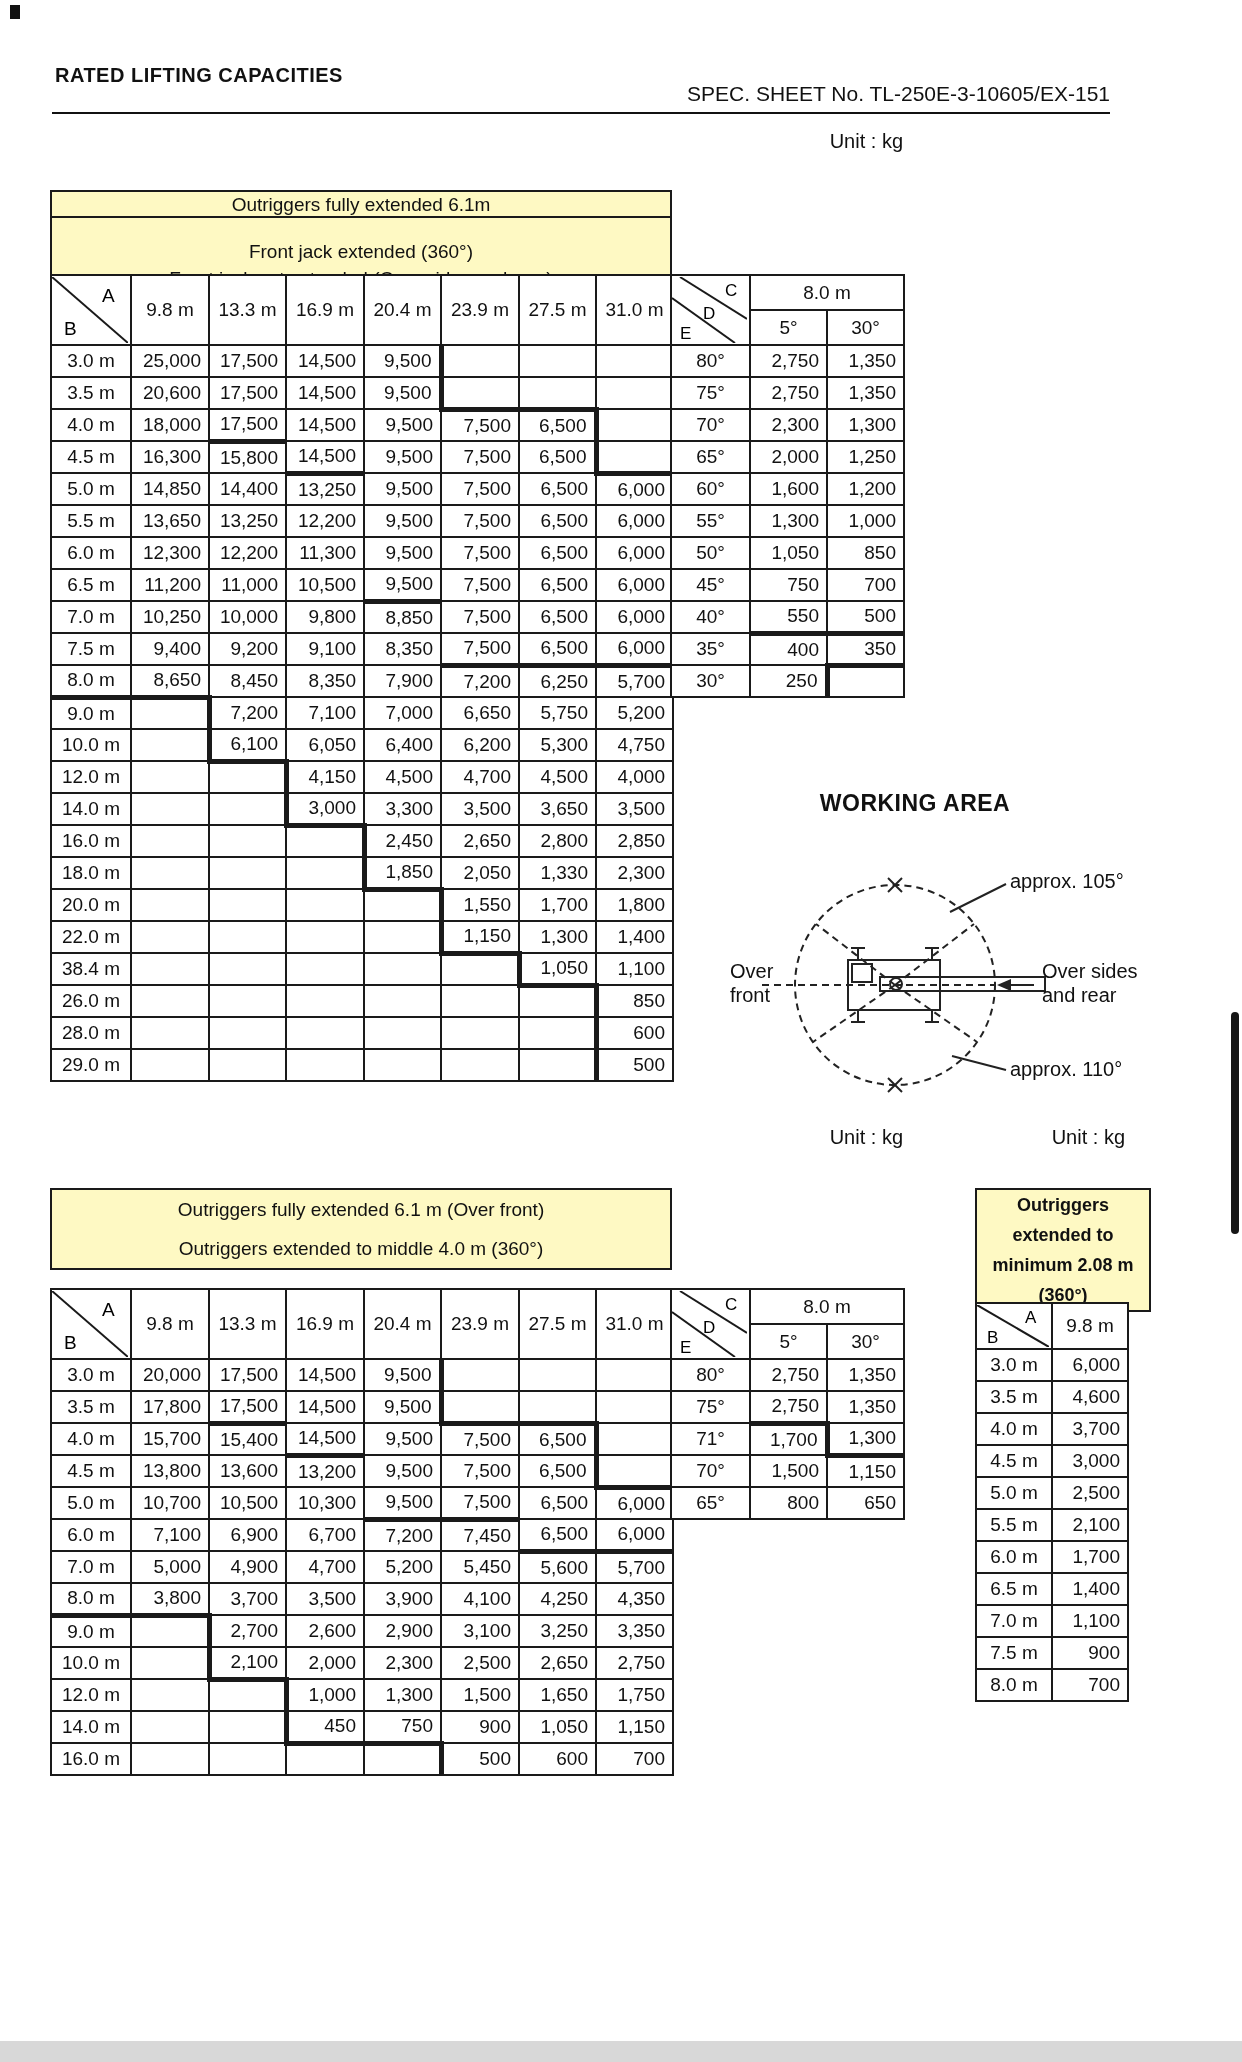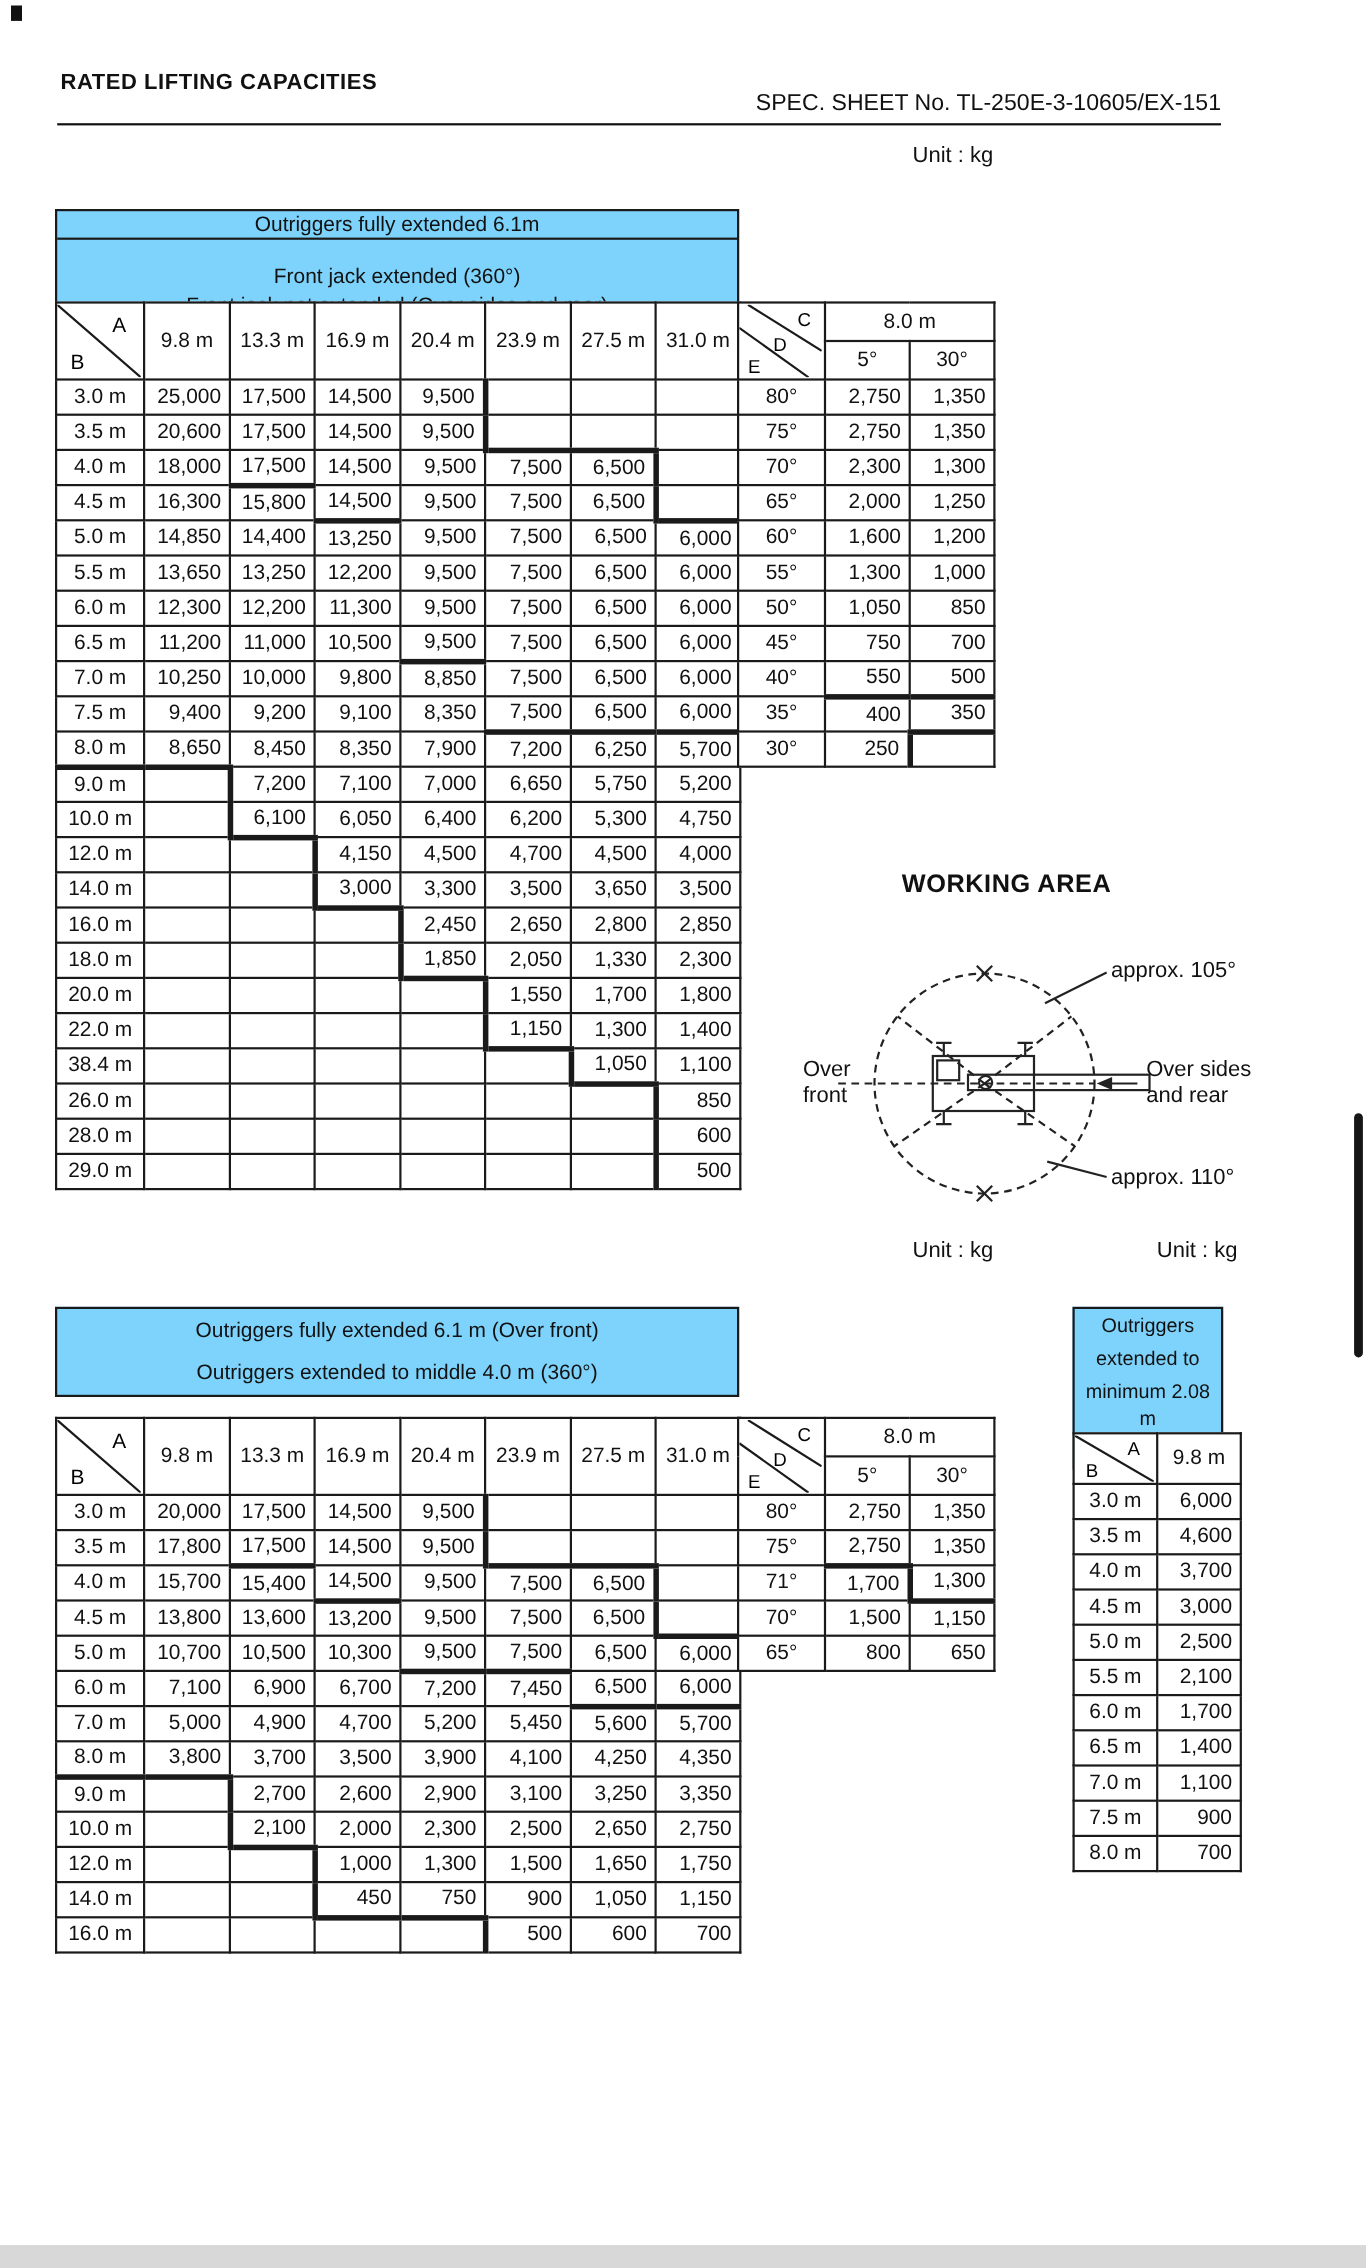--- a/index.html
+++ b/index.html
@@ -8,28 +8,28 @@
   #page { position:relative; width:1242px; height:2062px; background:#fff; overflow:hidden; }
   .abs { position:absolute; }
 
   .title { left:55px; top:64px; font-size:20px; font-weight:700; letter-spacing:0.5px; }
   .spec  { left:600px; top:82px; width:510px; text-align:right; font-size:21px; }
   .rule  { left:52px; top:112px; width:1058px; height:2px; background:#111; }
 
   .unit { width:200px; text-align:right; font-size:20px; }
 
   
-  .bandbox { border:2px solid #1a1a1a; background:#7dd3fc; }
+  .bandbox { border:2px solid #1a1a1a; background:#fef9c3; }
   .bandline { text-align:center; font-size:19px; }
   #t1bands { left:50px; top:190px; width:622px; }
   #t1bands .b1 { height:26px; line-height:26px; border-bottom:2px solid #1a1a1a; }
   #t1bands .b2 { height:54px; line-height:27px; padding-top:1px;margin-top:19px; }
   #t2band { left:50px; top:1188px; width:622px; height:82px; }
   #t2band .bandline { line-height:39px; }
-  #t3head { left:975px; top:1188px; width:137px; }
+  #t3head { left:975px; top:1188px; width:176px;font-weight:bold; }
   #t3head .bandline { line-height:24px; font-size:18px; padding:3px 0; }
 
   table { border-collapse:collapse; table-layout:fixed; background:#fff; }
   td { border:2px solid #1a1a1a; font-size:19px; white-space:nowrap; overflow:hidden; }
   td.val { text-align:right; padding-right:7px; }
   td.lbl { text-align:center; }
   td.colhead { text-align:center; font-size:19px; }
   td.tb  { border-bottom-width:5px; }
   td.tr2 { border-right-width:5px; }
   tbody tr { height:32px; }

